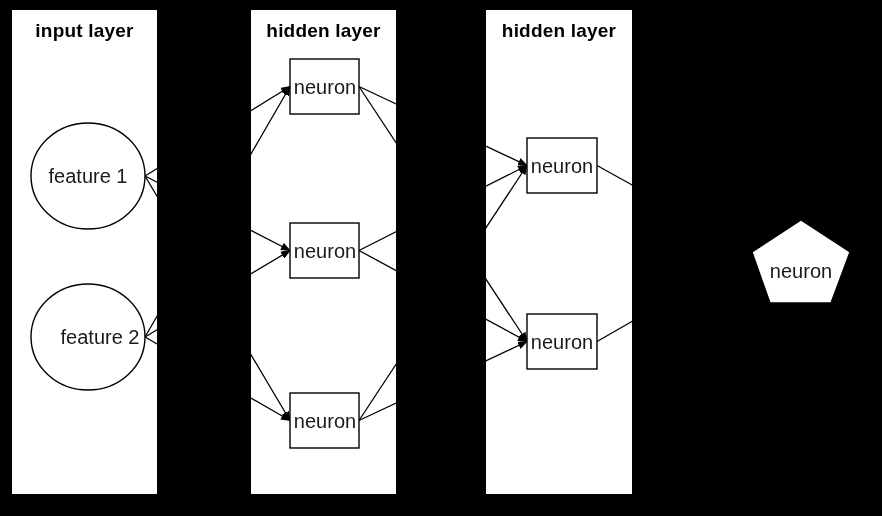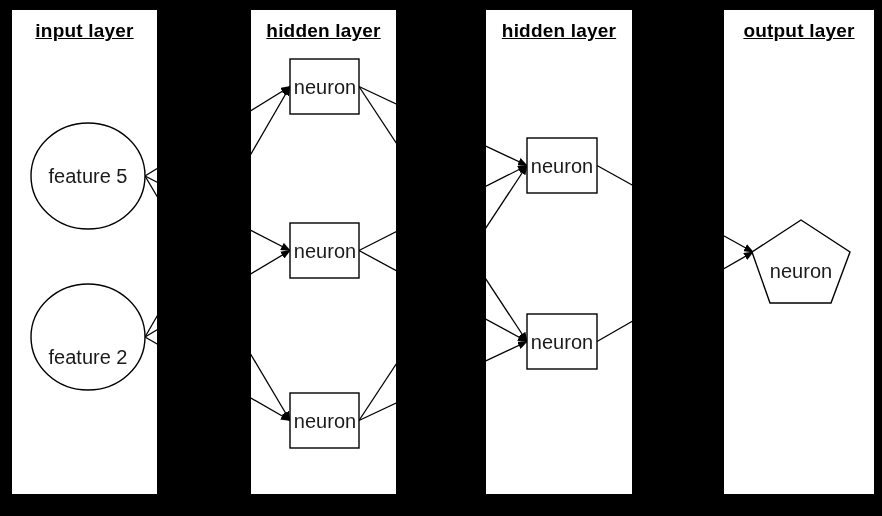--- a/index.html
+++ b/index.html
@@ -17,21 +17,20 @@
     height: 484px;
     background: #ffffff;
   }
   .panel-title {
     text-align: center;
     font-weight: bold;
     font-size: 19px;
     padding-top: 10px;
     color: #000000;
     letter-spacing: 0.2px;
-    text-decoration: underline;
   }
   svg.overlay {
     position: absolute;
     left: 0; top: 0;
     width: 882px; height: 516px;
     pointer-events: none;
   }
   #edges line {
     stroke: #000000;
     stroke-width: 1.3;
@@ -57,23 +56,20 @@
 
   <div class="panel" style="left:12px; width:145px;">
     <div class="panel-title">input layer</div>
   </div>
   <div class="panel" style="left:251px; width:145px;">
     <div class="panel-title">hidden layer</div>
   </div>
   <div class="panel" style="left:486px; width:146px;">
     <div class="panel-title">hidden layer</div>
   </div>
-  <div class="panel" style="left:724px; width:150px;">
-    <div class="panel-title">output layer</div>
-  </div>
 
   <svg class="overlay" viewBox="0 0 882 516">
     <defs>
       <marker id="arrowhead" markerUnits="userSpaceOnUse" markerWidth="10" markerHeight="8" refX="9" refY="4" orient="auto">
         <path d="M0,0 L10,4 L0,8 Z"></path>
       </marker>
     </defs>
 
     <g id="edges">
         <line x1="145" y1="176" x2="290" y2="86.5" marker-end="url(#arrowhead)"></line>
@@ -97,22 +93,22 @@
       <ellipse class="node-shape" cx="88" cy="337" rx="57" ry="53"></ellipse>
       <rect class="node-shape" x="290" y="59" width="69" height="55"></rect>
       <rect class="node-shape" x="290" y="223" width="69" height="55"></rect>
       <rect class="node-shape" x="290" y="393" width="69" height="55"></rect>
       <rect class="node-shape" x="527" y="138" width="70" height="55"></rect>
       <rect class="node-shape" x="527" y="314" width="70" height="55"></rect>
       <polygon class="node-shape" points="801,220 850,252 831,303 770,303 752,252"></polygon>
     </g>
   </svg>
 
-  <div class="node-label" style="left:88px;  top:176px;">feature 5</div>
-  <div class="node-label" style="left:88px;  top:337px;margin-top:20px;">feature 2</div>
+  <div class="node-label" style="left:88px;  top:176px;">feature 1</div>
+  <div class="node-label" style="left:100px;  top:337px;">feature 2</div>
   <div class="node-label" style="left:325px; top:87px;">neuron</div>
   <div class="node-label" style="left:325px; top:251px;">neuron</div>
   <div class="node-label" style="left:325px; top:421px;">neuron</div>
   <div class="node-label" style="left:562px; top:166px;">neuron</div>
   <div class="node-label" style="left:562px; top:342px;">neuron</div>
   <div class="node-label" style="left:801px; top:271px;">neuron</div>
 
 </div>
 
 </body></html>

